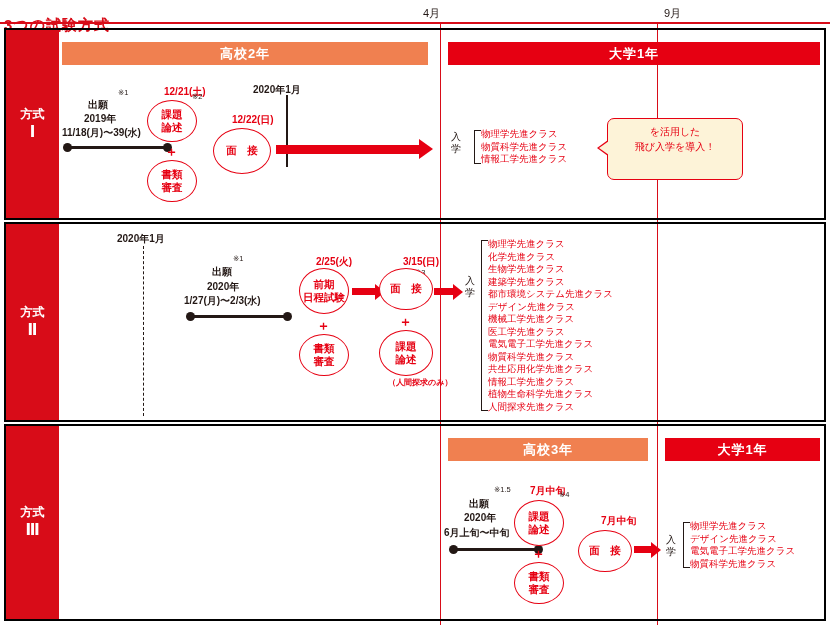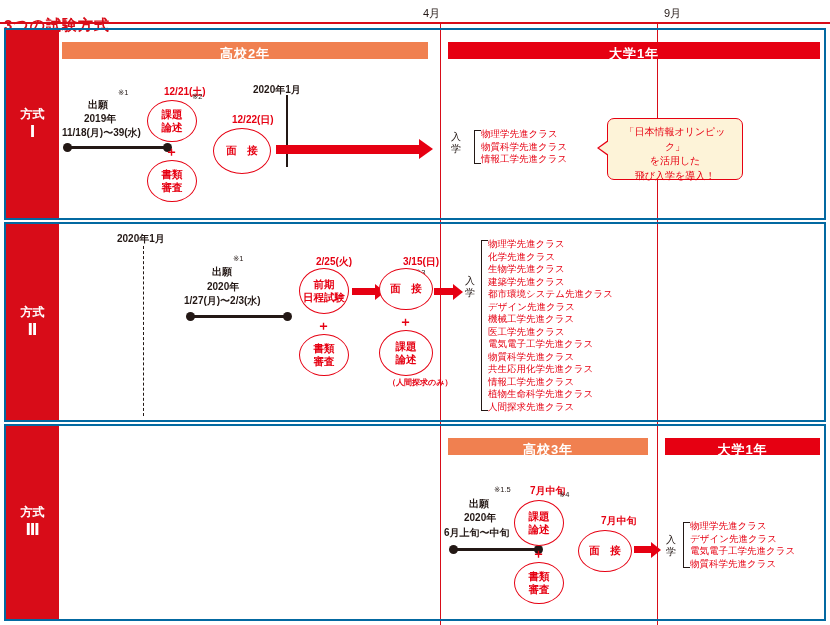--- a/index.html
+++ b/index.html
@@ -26,36 +26,36 @@
   .vline.v1{left:440px;}
   .vline.v2{left:657px;}
   .vline-label{
     position:absolute;top:6px;font-size:11px;color:#231815;
   }
   .vline-label.l1{left:423px;}
   .vline-label.l2{left:664px;}
   
   .row{
     position:absolute;left:4px;width:822px;
-    border:2px solid #0369a1;box-sizing:border-box;
+    border:2px solid #000000;box-sizing:border-box;
     background:transparent;
   }
   .row.r1{top:28px;height:192px;}
   .row.r2{top:222px;height:200px;}
   .row.r3{top:424px;height:197px;}
   .row-label{
     position:absolute;left:0;top:0;width:53px;height:100%;
     background:#d80c18;color:#fff;
     display:flex;flex-direction:column;align-items:center;justify-content:center;
     font-size:12px;font-weight:bold;line-height:1.25;
   }
   .row-label .num{font-size:15px;margin-top:1px;}
   
   .bar{
-    position:absolute;height:17px;line-height:23px;text-align:center;
+    position:absolute;height:23px;line-height:23px;text-align:center;
     color:#fff;font-size:13px;font-weight:bold;letter-spacing:1px;
   }
   .bar.orange{background:#f08050;}
   .bar.red{background:#e60012;}
   
   .txt{position:absolute;font-size:10px;line-height:1.35;color:#231815;white-space:nowrap;font-weight:bold;}
   .txt.red{color:#e60012;margin-left:20px;}
   .txt.b{font-weight:bold;}
   .note{position:absolute;font-size:7.5px;color:#231815;white-space:nowrap;}
   
@@ -160,21 +160,20 @@
 
 <div class="enter" style="left:450px;top:131px;">入<br>学</div>
 <div class="clist" style="left:481px;top:128px;">
   <div class="brace"></div>
   <div>物理学先進クラス</div>
   <div>物質科学先進クラス</div>
   <div>情報工学先進クラス</div>
 </div>
 
 <div class="balloon" style="left:607px;top:118px;width:136px;height:62px;">
-  <div>「日本情報オリンピック」</div>
   <div>を活用した</div>
   <div>飛び入学を導入！</div>
 </div>
 
 <div class="row r2">
   <div class="row-label">
     <span>方式</span>
     <span class="num">Ⅱ</span>
   </div>
 </div>

